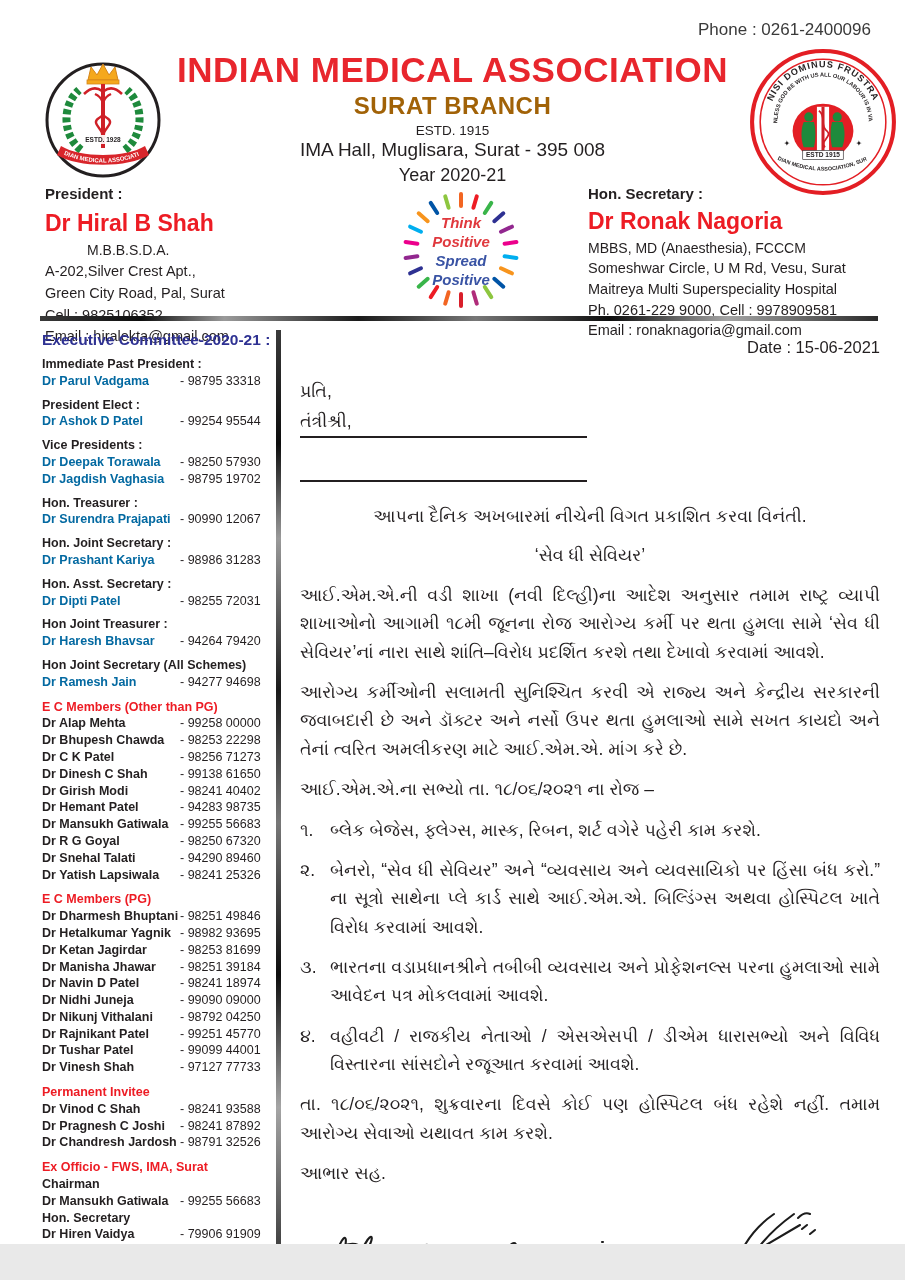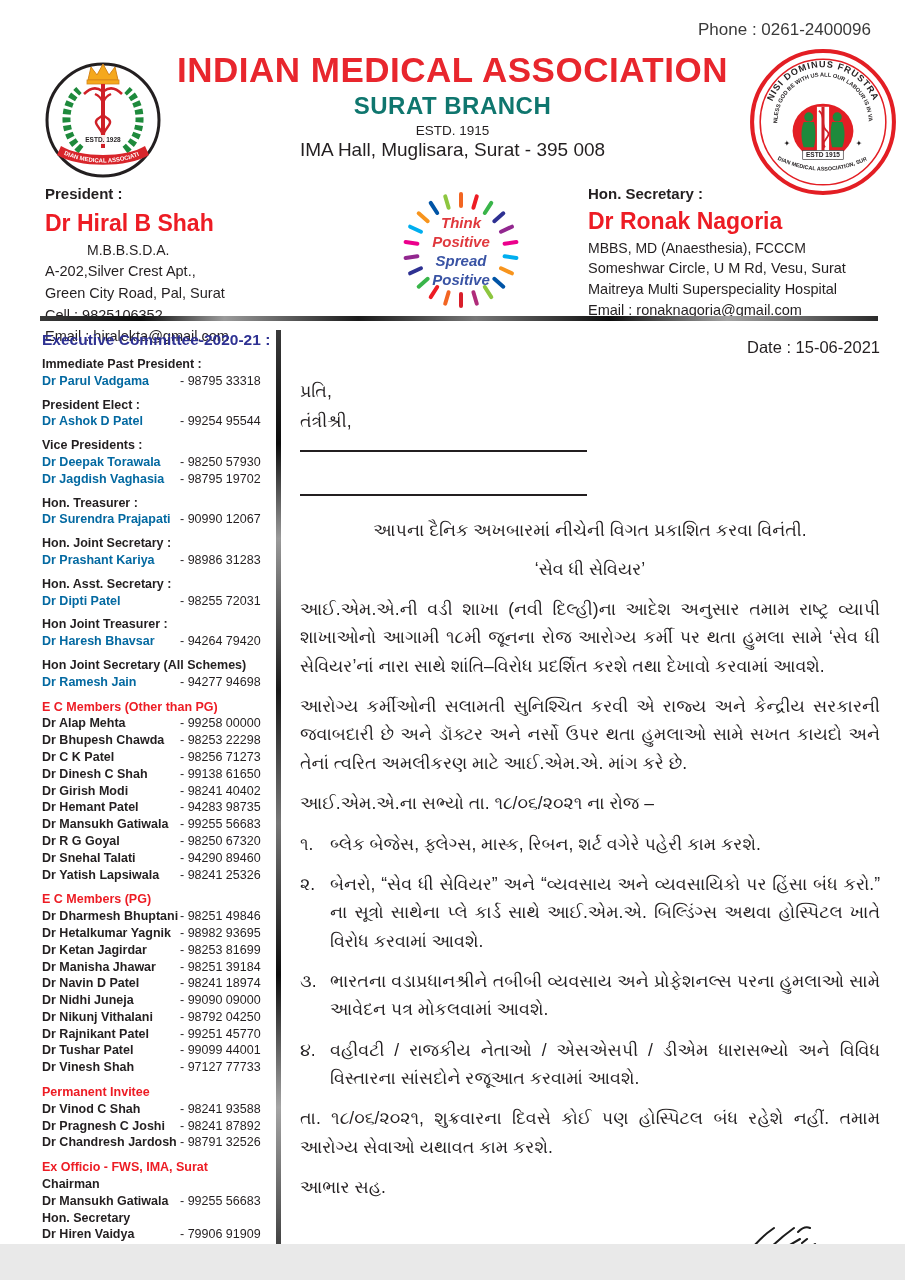--- a/index.html
+++ b/index.html
@@ -4,21 +4,21 @@
 <style>
   * { margin:0; padding:0; box-sizing:border-box; }
   html,body { background:#e9e9e9; }
   body { font-family:"Liberation Sans","DejaVu Sans",sans-serif; color:#231f20; }
   .page { position:relative; width:905px; height:1244px; background:#ffffff; margin:0 auto; overflow:hidden; }
 
   
   .phone { position:absolute; top:20px; right:34px; font-size:17px; color:#3a3a3a; }
   .header-center { position:absolute; left:138px; right:138px; top:50px; text-align:center; }
   .org-title { font-size:35px; font-weight:800; color:#e8262d; letter-spacing:.5px; white-space:nowrap; }
-  .branch-title { font-size:24px; font-weight:800; color:#0f766e; margin-top:2px; letter-spacing:.5px; }
+  .branch-title { font-size:24px; font-weight:800; color:#a16207; margin-top:2px; letter-spacing:.5px; }
   .estd-line { font-size:13.5px; margin-top:3px; }
   .addr-line { font-size:19px; margin-top:1px; }
   .year-line { font-size:18px; margin-top:4px; }
   .left-logo { position:absolute; left:42px; top:56px; width:122px; height:124px; }
   .right-logo { position:absolute; right:6px; top:46px; width:152px; height:152px; }
 
   
   .president-block { position:absolute; left:45px; top:183px; width:300px; font-size:14.5px; line-height:1.5; }
   .secretary-block { position:absolute; left:588px; top:183px; width:312px; font-size:14.5px; line-height:1.44; }
   .contact-label { font-size:15px; font-weight:700; }
@@ -41,21 +41,21 @@
   .sb-redhead { margin-top:8px; color:#ed1c24; }
   .sb-subhead { }
   .sb-red .sb-name { color:#0369a1; }
   .sb-name { flex:1; white-space:nowrap; }
   .sb-phone { width:94px; font-weight:400; white-space:nowrap; }
 
   
   .letter { position:absolute; left:300px; top:334px; width:580px; font-size:17.5px; line-height:1.62; }
   .date-line { text-align:right; font-size:16.5px; margin-bottom:16px; }
   .to1 { margin-bottom:2px; }
-  .to2 { width:287px; border-bottom:2px solid #231f20; padding-bottom:15px; }
+  .to2 { width:287px; border-bottom:2px solid #231f20; padding-bottom:1px; }
   .blank-line { width:287px; border-bottom:2px solid #231f20; height:44px; }
   .center { text-align:center; }
   .request-line { margin-top:20px; }
   .subject-line { margin-top:10px; }
   .letter p { margin-top:12px; text-align:justify; }
   .letter-list { margin-top:4px; }
   .li-row { display:flex; margin-top:12px; }
   .li-num { width:30px; flex:0 0 30px; }
   .li-text { flex:1; text-align:justify; }
 
@@ -127,20 +127,21 @@
         <textPath href="#rlBot" startOffset="50%" text-anchor="middle">INDIAN MEDICAL ASSOCIATION, SURAT</textPath>
       </text>
     </svg>
   </div>
 
   <div class="header-center">
     <div class="org-title">INDIAN MEDICAL ASSOCIATION</div>
     <div class="branch-title">SURAT BRANCH</div>
     <div class="estd-line">ESTD. 1915</div>
     <div class="addr-line">IMA Hall, Muglisara, Surat - 395 008</div>
+    <div class="year-line">Year 2020-21</div>
   </div>
 
   <div class="president-block">
     <div class="contact-label">President :</div>
     <div class="contact-name">Dr Hiral B Shah</div>
     <div class="degree-indent">M.B.B.S.D.A.</div>
     <div>A-202,Silver Crest Apt.,</div>
     <div>Green City Road, Pal, Surat</div>
     <div>Cell : 9825106352</div>
     <div>Email : hiralekta@gmail.com</div>
@@ -178,20 +179,21 @@
       <text x="63" y="93" font-size="15" font-style="italic" font-weight="bold" text-anchor="middle" fill="#3953a4">Positive</text>
     </svg>
   </div>
 
   <div class="secretary-block">
     <div class="contact-label">Hon. Secretary :</div>
     <div class="contact-name">Dr Ronak Nagoria</div>
     <div class="contact-degree">MBBS, MD (Anaesthesia), FCCCM</div>
     <div>Someshwar Circle, U M Rd, Vesu, Surat</div>
     <div>Maitreya Multi Superspeciality Hospital</div>
+    <div>Ph. 0261-229 9000, Cell : 9978909581</div>
     <div>Email : ronaknagoria@gmail.com</div>
   </div>
 
   <div class="hbar"></div>
   <div class="vbar"></div>
 
   <div class="sidebar">
     <div class="sb-heading">Executive Committee-2020-21 :</div>
     <div id="sidebar-list">
         <div class="sb-row sb-role">Immediate Past President :</div>

